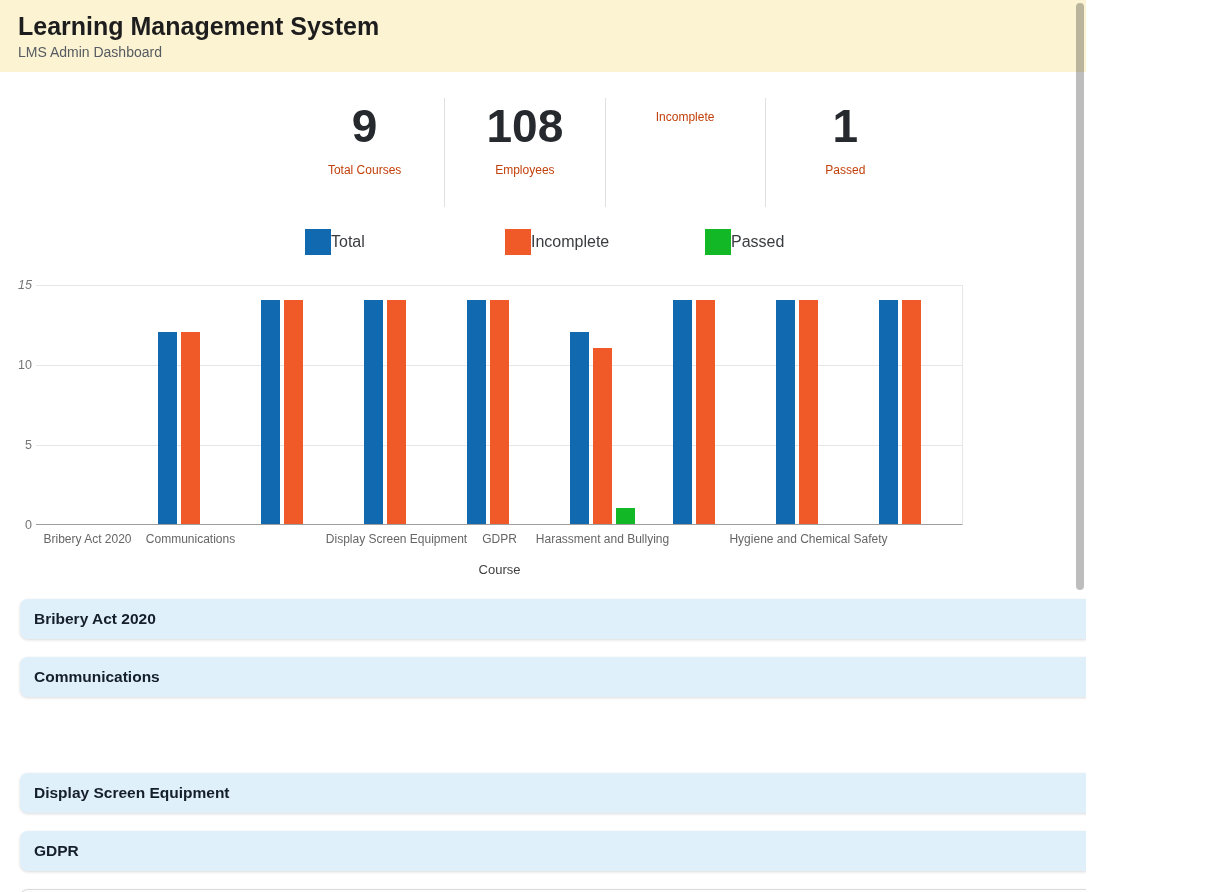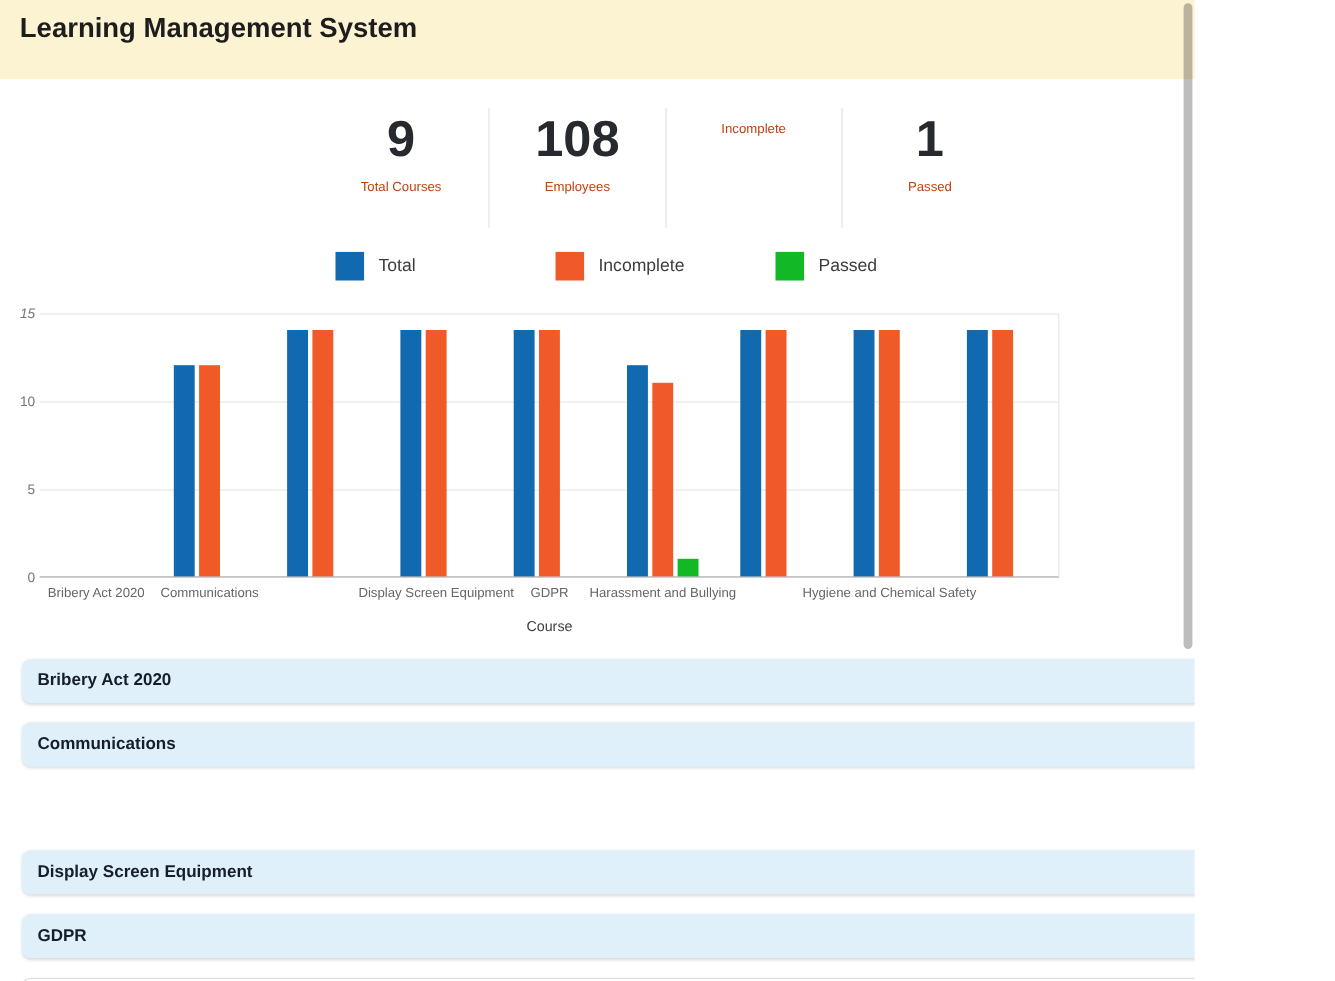--- a/index.html
+++ b/index.html
@@ -16,21 +16,21 @@
   
   .stats { position:absolute; left:285px; top:98px; width:640px; height:109px; display:flex; }
   .stat { flex:1; text-align:center; padding-top:2px; }
   .stat + .stat { border-left:1px solid #e0e0e0;text-align:center; }
   .stat-value { font-size:46px; font-weight:700; color:#26292d; line-height:1.15; }
   .stat-label { font-size:12px; color:#c2410c; margin-top:10px; }
 
   
   .legend-item { position:absolute; top:229px; display:flex; align-items:center; height:26px; }
   .legend-swatch { width:26px; height:26px; display:inline-block; }
-  .legend-label { font-size:16px; color:#3a3d40; margin-left:13px; }
+  .legend-label { font-size:16px; color:#3a3d40; margin-left:0; }
 
   
   .chart { position:absolute; left:0; top:270px; width:1000px; height:320px; }
   .plot { position:absolute; left:36px; top:15px; width:927px; height:240px;
     border-bottom:1px solid #9e9e9e; border-right:1px solid #e7e7e7; }
   .gridline { position:absolute; left:0; width:100%; height:1px; background:#e6e6e6; }
   .bar { position:absolute; bottom:0; }
   .y-axis { position:absolute; left:0; top:15px; width:32px; height:240px; }
   .ytick { position:absolute; right:0; transform:translateY(50%); font-size:12.5px; color:#757575; }
   .x-axis { position:absolute; left:36px; top:262px; width:927px; height:16px; }
@@ -58,20 +58,21 @@
   .scrollbar-thumb { position:absolute; right:2px; top:3px; width:8px; height:587px;
     background:rgba(0,0,0,0.26); border-radius:4px; }
 </style>
 </head>
 <body>
 
 <div class="screen">
 
   <header class="app-header">
     <div class="app-title">Learning Management System</div>
+    <div class="app-subtitle">LMS Admin Dashboard</div>
   </header>
 
   <section class="stats">
     <div class="stat">
       <div class="stat-value">9</div>
       <div class="stat-label">Total Courses</div>
     </div>
     <div class="stat">
       <div class="stat-value">108</div>
       <div class="stat-label">Employees</div>

